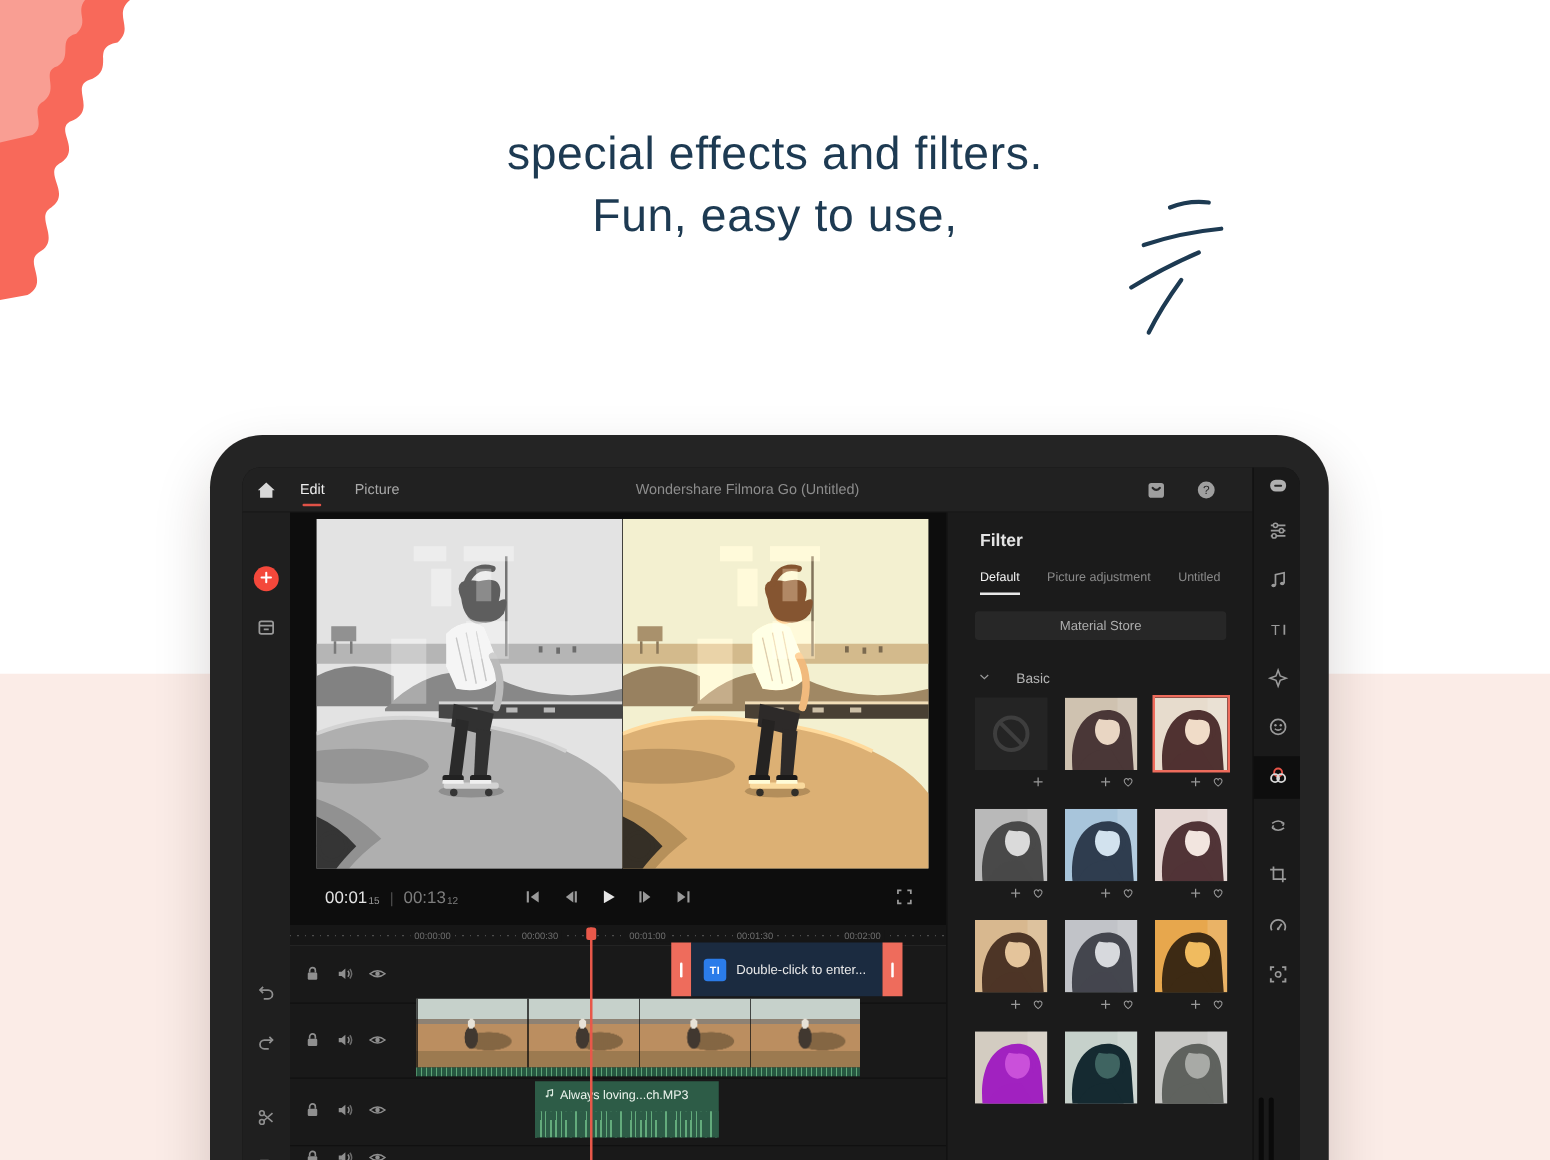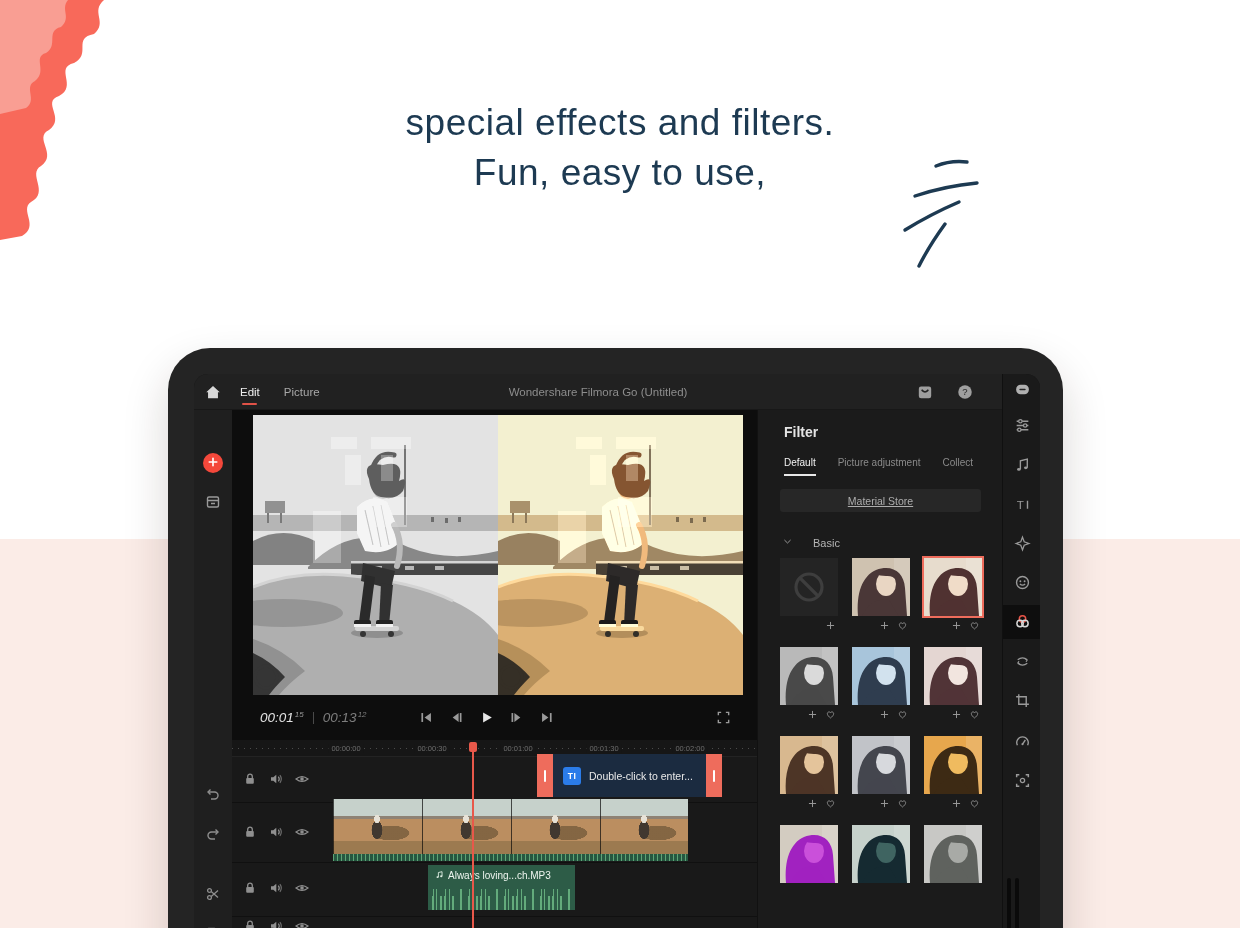--- a/index.html
+++ b/index.html
@@ -47,21 +47,21 @@
 
   
   .preview { position:absolute; left:38px; top:36px; width:525px; height:330px; background:#0d0d0d; }
   .video { position:absolute; left:21px; top:5px; width:490px; height:280px; display:flex; }
   .half { width:245px; height:280px; overflow:hidden; }
   .half svg { width:245px; height:280px; display:block; }
   .half.left svg { filter:grayscale(1) brightness(1.1) contrast(.92); }
   .half.right svg { filter:sepia(.38) saturate(1.3) brightness(1.03); }
 
   .transport { position:absolute; left:0; right:0; top:285px; height:45px; display:flex; align-items:center; }
-  .timecode { position:absolute; left:28px; display:flex; align-items:flex-start; color:#e3e3e3; font-size:13.5px;font-style:italic; }
+  .timecode { position:absolute; left:28px; display:flex; align-items:flex-end; color:#e3e3e3; font-size:13.5px; }
   .timecode .sub { font-size:8px; margin-left:1px; color:#9a9a9a; }
   .timecode .sep { color:#4d4d4d; margin:0 8px; font-size:12px; }
   .timecode .total, .timecode .total-sub { color:#7d7d7d; }
   .transport-buttons { position:absolute; left:186px; display:flex; gap:13px; }
   .tr-btn { width:17px; height:17px; color:#9a9a9a; }
   .tr-btn svg { width:17px; height:17px; }
   .tr-btn.play { color:#e6e6e6; }
   .fullscreen-btn { position:absolute; right:26px; width:15px; height:15px; color:#9a9a9a; }
   .fullscreen-btn svg { width:15px; height:15px; }
 
@@ -113,21 +113,21 @@
 
   
   .filter-panel { position:absolute; left:563px; top:36px; width:245px; bottom:0; background:#1b1b1b;
     border-left:1px solid #111; }
   .fp-title { position:absolute; left:26px; top:14px; font-size:14px; font-weight:bold; color:#e4e4e4; }
   .fp-tabs { position:absolute; left:26px; top:47px; right:10px; display:flex; }
   .fp-tab { position:relative; font-size:10px; color:#8a8a8a; margin-right:22px; padding-bottom:8px; white-space:nowrap; }
   .fp-tab.active { color:#f2f2f2; }
   .fp-tab.active::after { content:""; position:absolute; left:0; bottom:0; width:100%; height:2px; background:#e8e8e8; }
   .store-btn { position:absolute; left:22px; top:79px; width:201px; height:23px; background:#272727; border-radius:3px;
-    display:flex; align-items:center; justify-content:center; font-size:10.5px; color:#adadad;text-decoration:underline; }
+    display:flex; align-items:center; justify-content:center; font-size:10.5px; color:#adadad; }
   .fp-section { position:absolute; left:24px; top:126px; display:flex; align-items:center; gap:20px; color:#b5b5b5; font-size:11px; }
   .fp-section svg { width:11px; height:11px; color:#9a9a9a; }
   .fp-grid { position:absolute; left:22px; top:148px; width:202px; display:grid;
     grid-template-columns:repeat(3,58px); justify-content:space-between; grid-auto-rows:74px; row-gap:15px; }
   .thumb-cell { width:58px; }
   .thumb { width:58px; height:58px; overflow:hidden; background:#242424; }
   .thumb svg { display:block; }
   .thumb.selected { outline:2px solid var(--selected_coral); }
   .thumb-actions { height:16px; display:flex; align-items:center; justify-content:flex-end; gap:7px; padding:3px 2px 0 0; color:#9a9a9a; }
   .thumb-actions span { width:11px; height:11px; }
@@ -453,21 +453,21 @@
 
         <div class="playhead-line"></div>
         <div class="playhead-handle"></div>
       </div>
 
       <div class="filter-panel">
         <div class="fp-title">Filter</div>
         <div class="fp-tabs" id="fp-tabs">
             <span class="fp-tab active">Default</span>
             <span class="fp-tab">Picture adjustment</span>
-            <span class="fp-tab">Collect</span>
+            <span class="fp-tab">Untitled</span>
           </div>
         <div class="store-btn">Material Store</div>
         <div class="fp-section">
           <span><svg viewBox="0 0 16 16" fill="none">
                 <path d="M3.5 5.8 L8 10.2 L12.5 5.8" stroke="currentColor" stroke-width="1.4"></path>
               </svg></span>
           <span>Basic</span>
         </div>
         <div class="fp-grid" id="fp-grid">
             <div class="thumb-cell">

